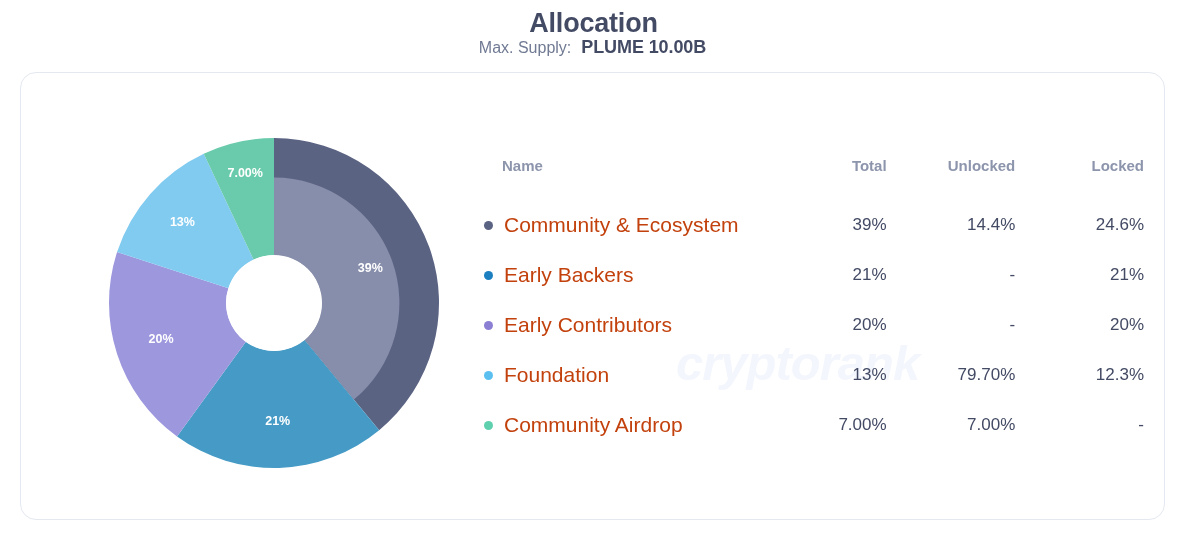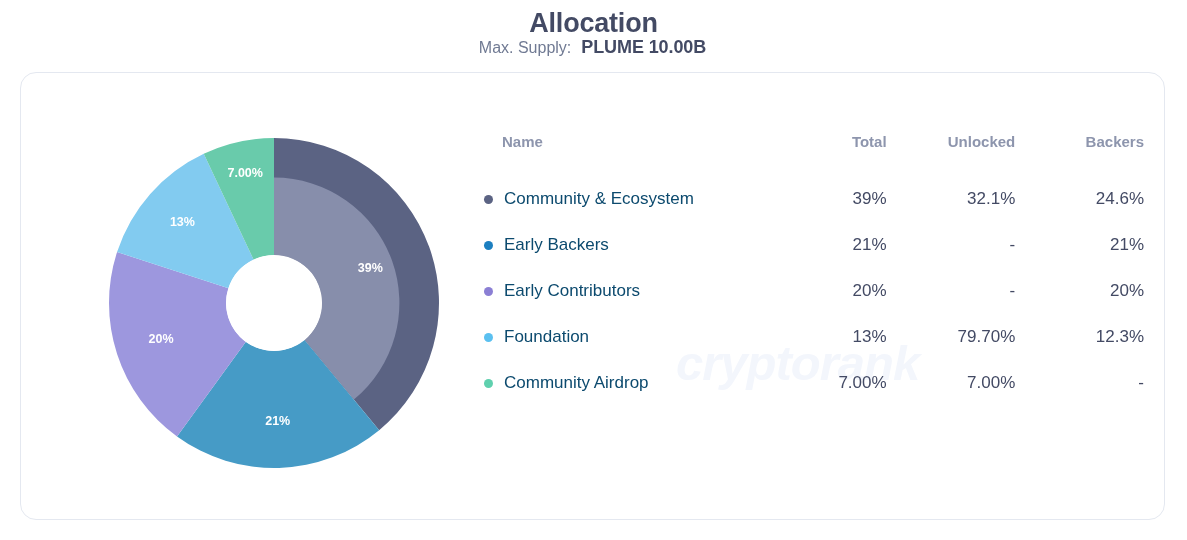--- a/index.html
+++ b/index.html
@@ -109,20 +109,21 @@
   .table-area {
     position: absolute;
     left: 463px;
     top: 60px;
     width: 660px;
   }
   table.alloc-table {
     width: 100%;
     border-collapse: collapse;
     table-layout: fixed;
+    margin-top: 24px;
   }
   table.alloc-table th {
     font-size: 15px;
     font-weight: 700;
     color: #8d95ad;
     padding: 0 0 26px 0;
     text-align: right;
     white-space: nowrap;
   }
   table.alloc-table th.col-name {
@@ -147,22 +148,22 @@
     gap: 11px;
   }
   .legend-dot {
     width: 9px;
     height: 9px;
     border-radius: 50%;
     flex: 0 0 auto;
     display: inline-block;
   }
   .name-text {
-    font-size: 17px;
-    color: #0c4a6e;
+    font-size: 21px;
+    color: #c2410c;
   }
   col.c-name  { width: 44%; }
   col.c-total { width: 17%; }
   col.c-unl   { width: 19.5%; }
   col.c-lock  { width: 19.5%; }
 </style>
 </head>
 <body>
 
 <div class="page-header">
@@ -209,33 +210,33 @@
         <col class="c-name">
           <col class="c-total">
           <col class="c-unl">
           <col class="c-lock">
       </colgroup>
       <thead>
         <tr>
           <th class="col-name">Name</th>
           <th>Total</th>
           <th>Unlocked</th>
-          <th>Backers</th>
+          <th>Locked</th>
         </tr>
       </thead>
       <tbody id="table-body">
           <tr>
             <td class="cell-name">
               <div class="name-cell-inner">
                 <span class="legend-dot" style="background: rgb(91, 99, 131);"></span>
                 <span class="name-text">Community &amp; Ecosystem</span>
               </div>
             </td>
             <td>39%</td>
-            <td>32.1%</td>
+            <td>14.4%</td>
             <td>24.6%</td>
           </tr>
           <tr>
             <td class="cell-name">
               <div class="name-cell-inner">
                 <span class="legend-dot" style="background: rgb(28, 127, 192);"></span>
                 <span class="name-text">Early Backers</span>
               </div>
             </td>
             <td>21%</td>

